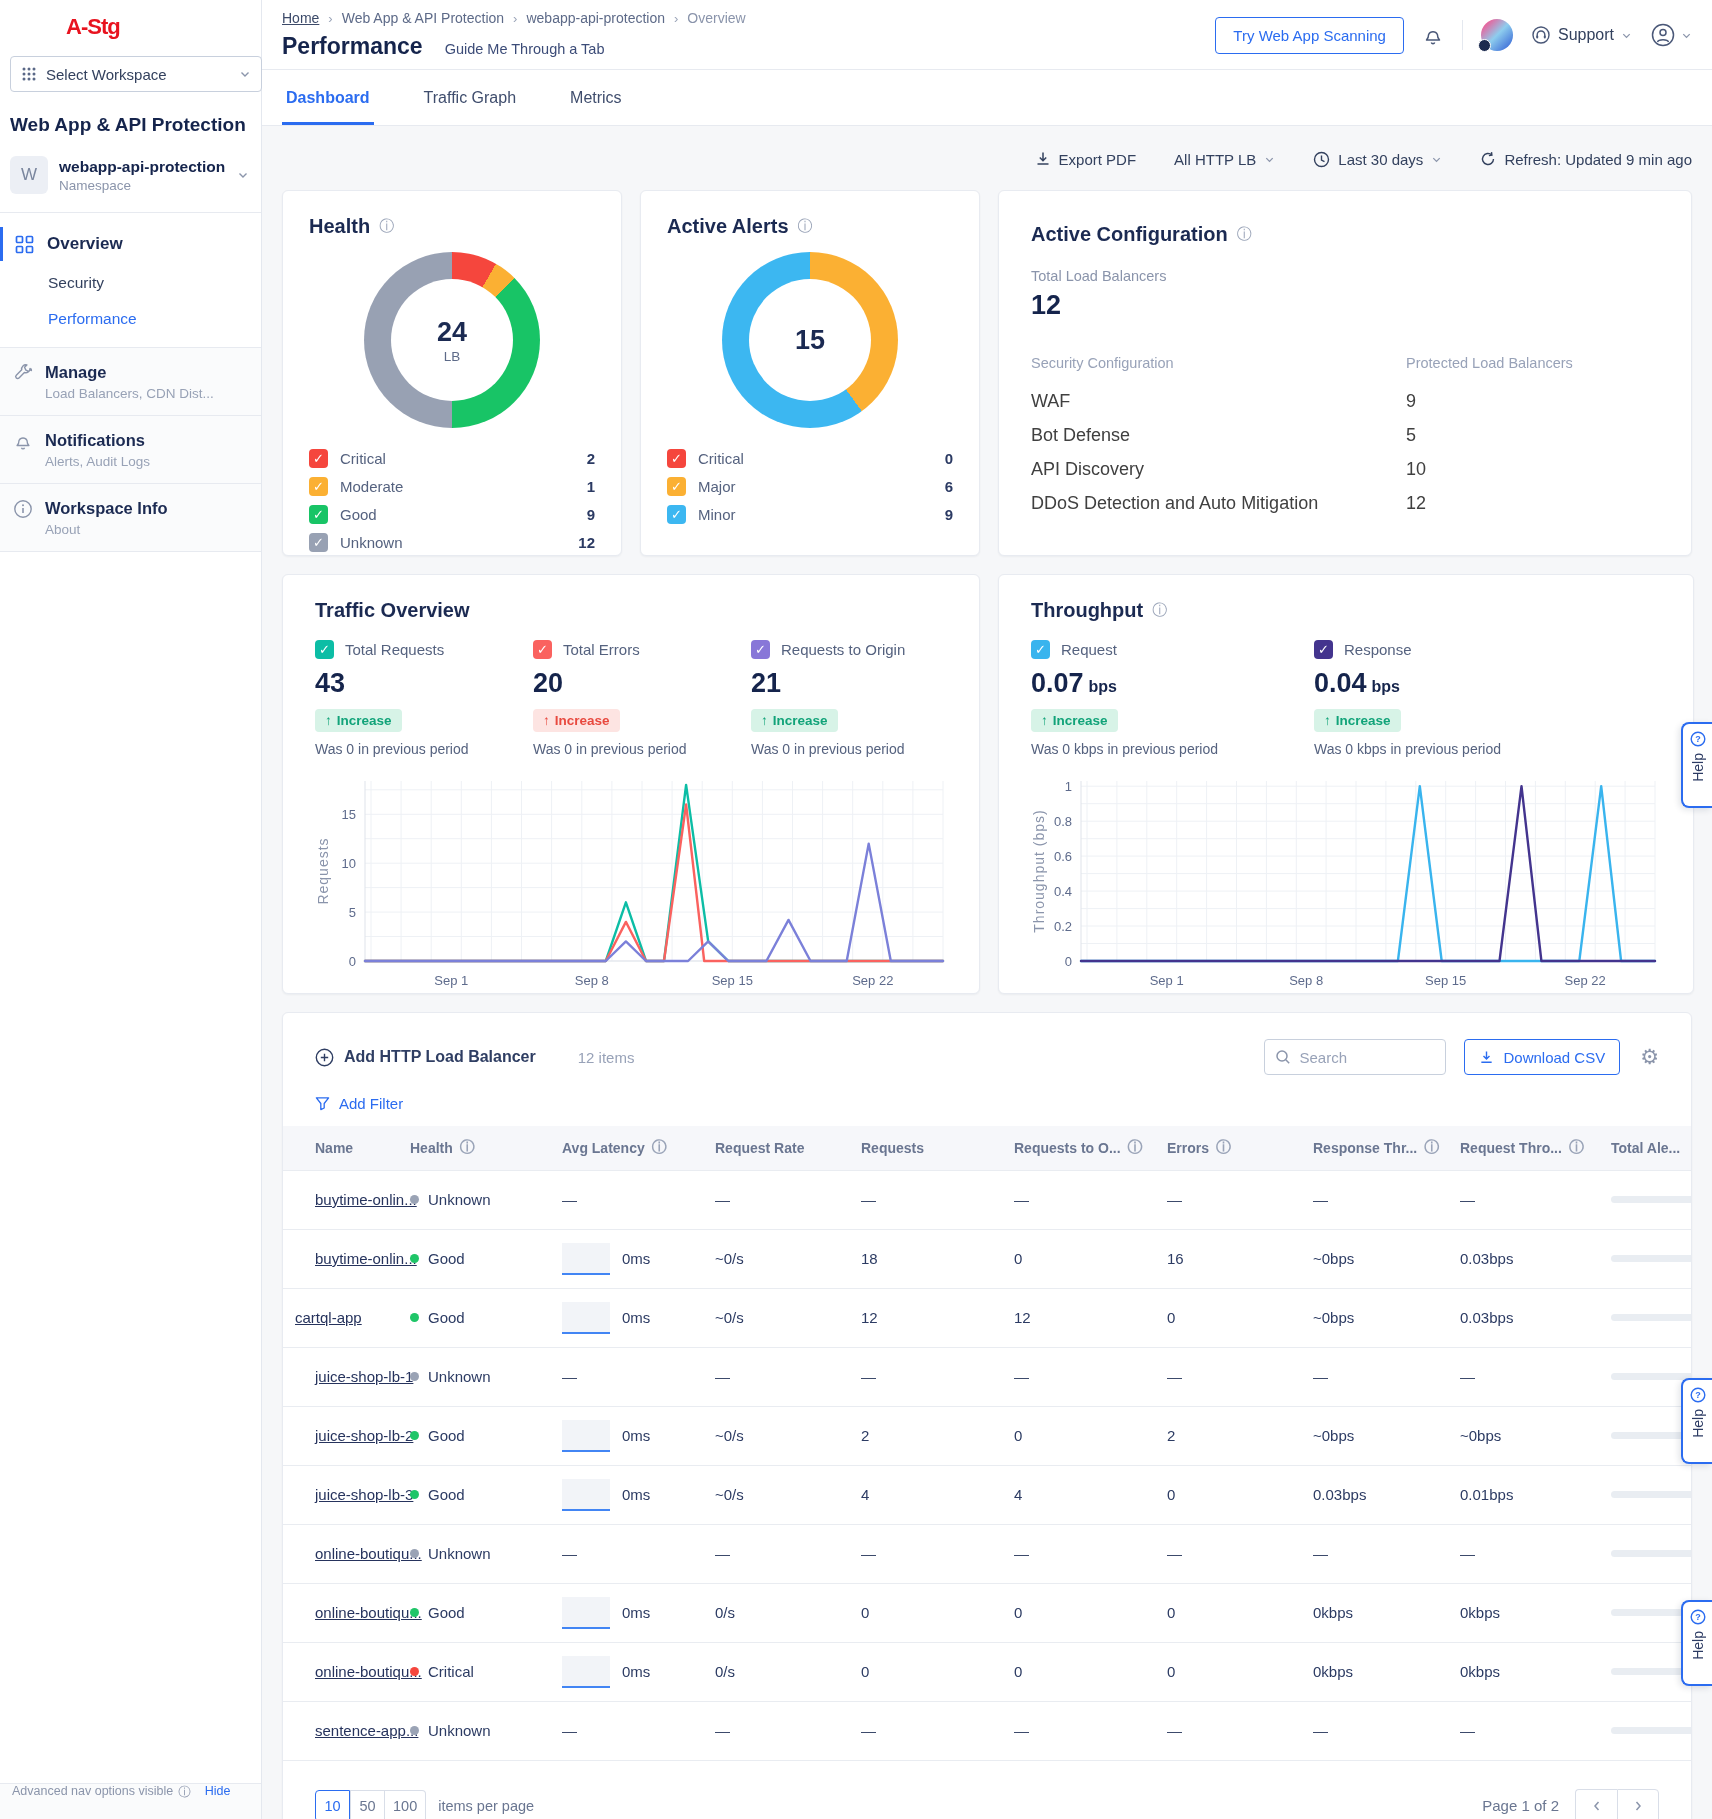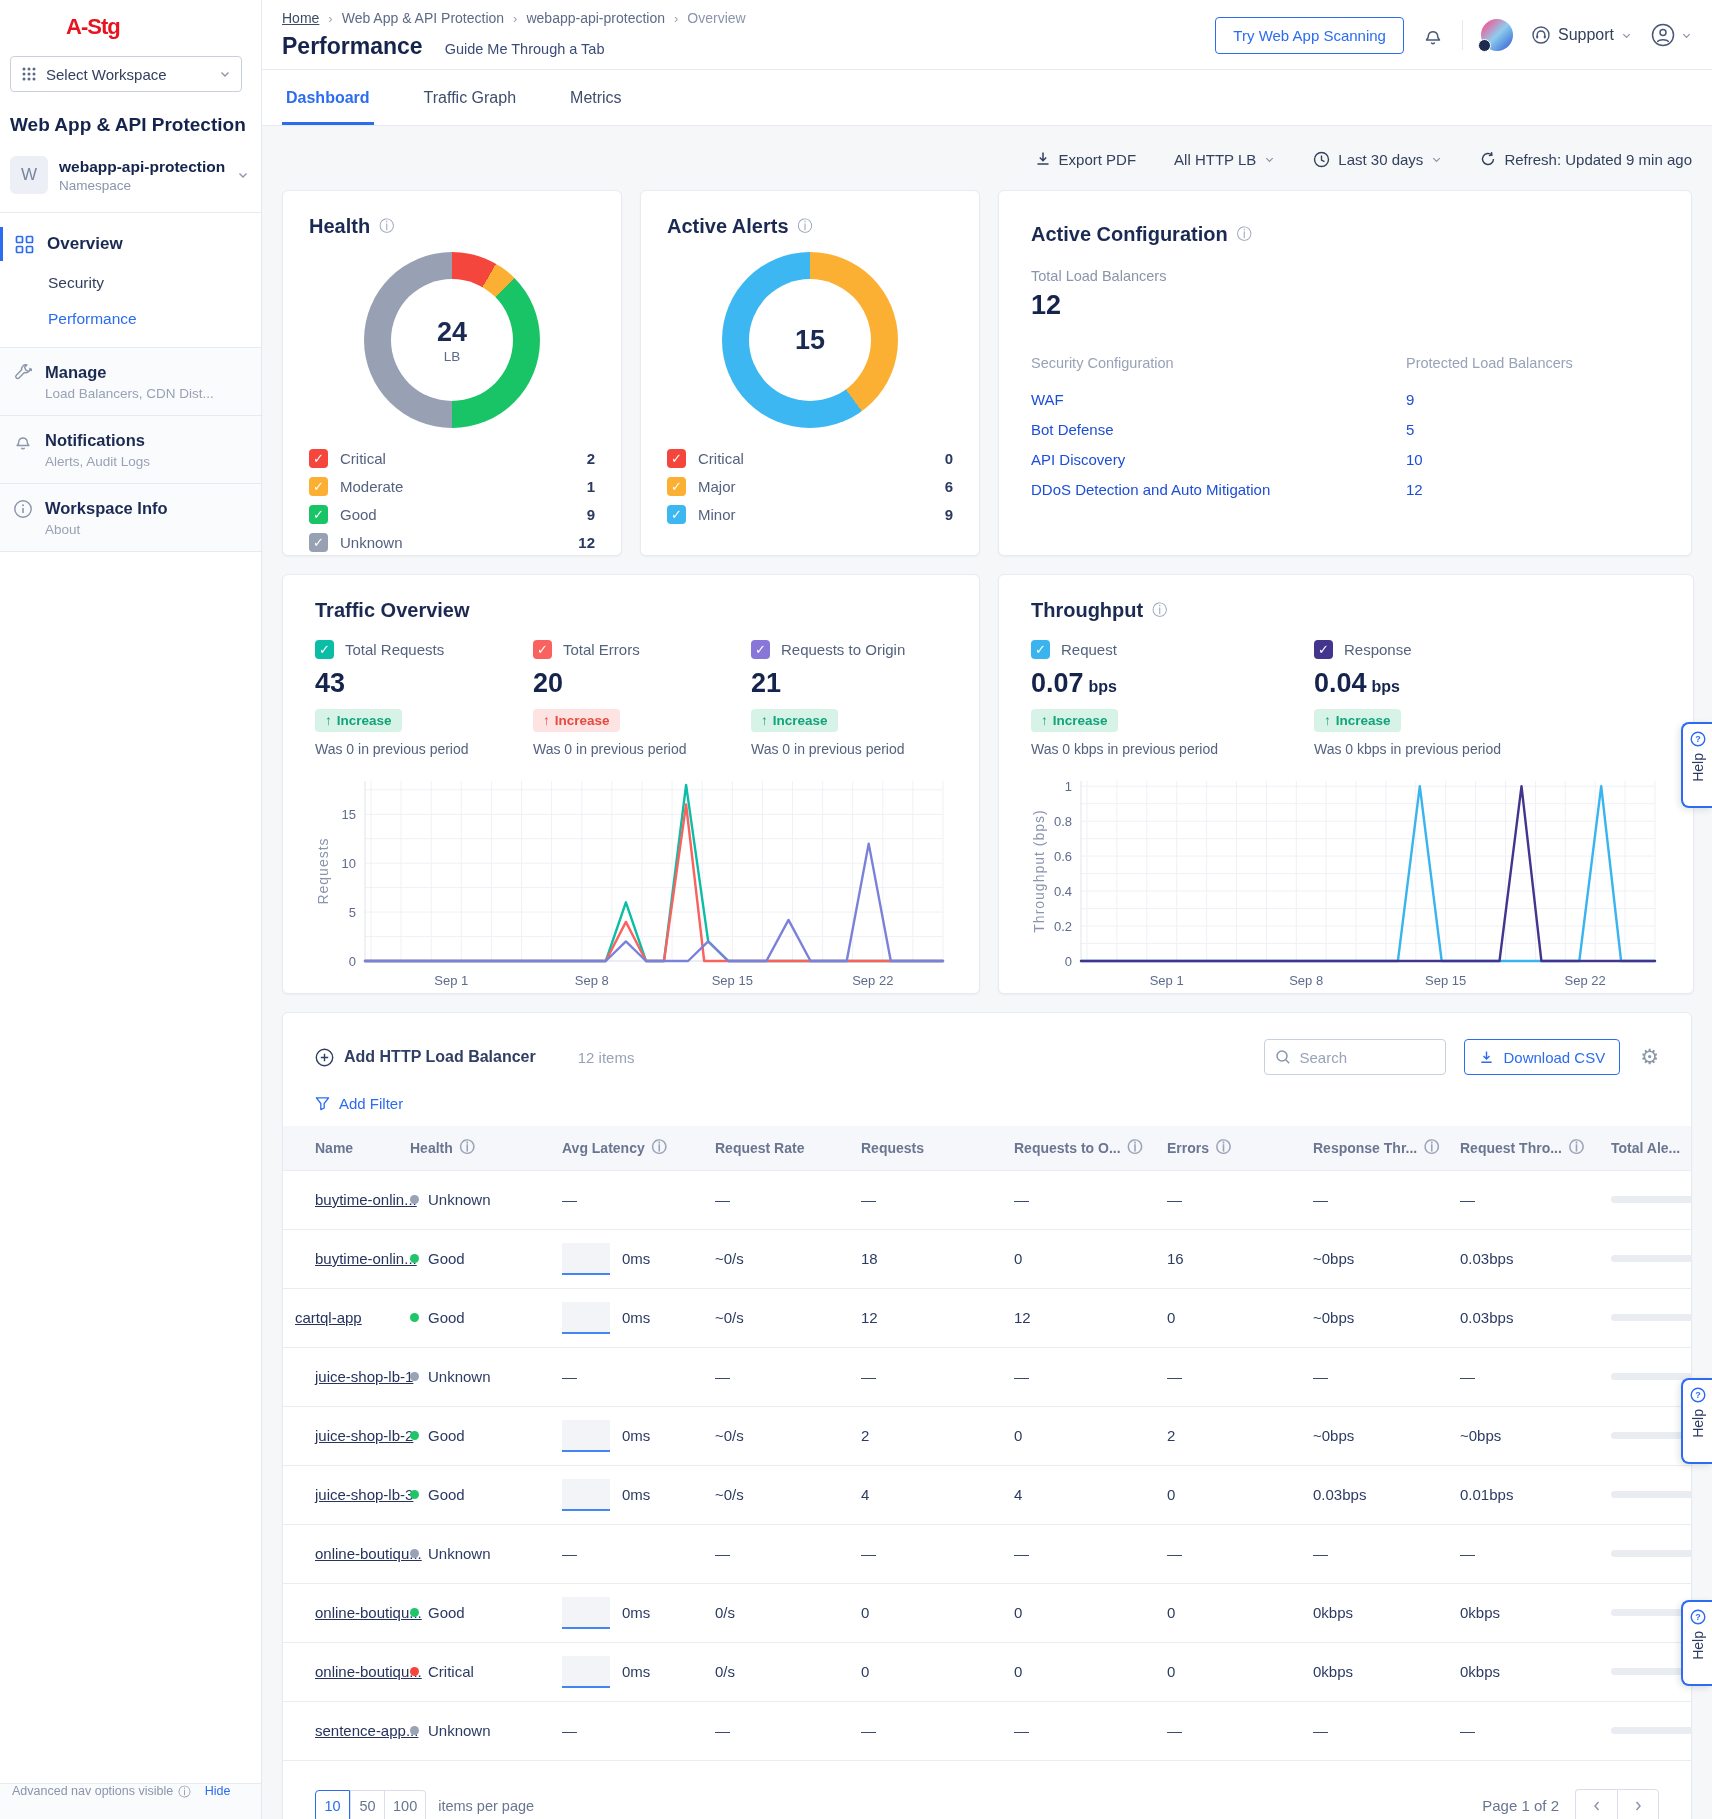--- a/index.html
+++ b/index.html
@@ -3,21 +3,21 @@
 <meta charset="utf-8">
 <style>
   * { margin:0; padding:0; box-sizing:border-box; }
   html,body { width:1712px; height:1819px; }
   body { font-family:"Liberation Sans", sans-serif; background:#f6f7f9; color:#24325b; overflow:hidden; position:relative; }
   .app { display:flex; width:100%; height:100%; }
 
   
   .sidebar { width:262px; background:#fff; border-right:1px solid #e4e8ef; position:relative; flex-shrink:0; }
   .logo { font-size:22px; font-weight:800; color:#e8131f; letter-spacing:-1px; padding:14px 0 10px 66px; }
-  .ws-select { margin:6px 10px 0; width:232px; height:36px; border:1px solid #c8d0dd; border-radius:4px; background:#fff; display:flex; align-items:center; padding:0 10px; cursor:pointer; }
+  .ws-select { margin:6px 10px 0; width:252px; height:36px; border:1px solid #c8d0dd; border-radius:4px; background:#fff; display:flex; align-items:center; padding:0 10px; cursor:pointer; }
   .ws-select .lbl { font-size:15px; color:#33415e; margin-left:9px; flex:1; text-align:left; }
   .ws-title { font-size:19px; font-weight:700; color:#15244c; padding:22px 14px 0 10px; }
   .ns-row { display:flex; align-items:center; padding:20px 12px 18px 10px; }
   .ns-avatar { width:38px; height:38px; border-radius:6px; background:#eceff5; color:#7a869e; font-size:17px; display:flex; align-items:center; justify-content:center; }
   .ns-texts { margin-left:11px; flex:1; }
   .ns-name { font-size:15.5px; font-weight:700; color:#15244c; }
   .ns-type { font-size:13.5px; color:#8b95ab; margin-top:2px; }
   .nav-block { border-top:1px solid #e7eaf0; padding:10px 0; }
   .nav-item { display:flex; align-items:center; height:42px; padding-left:15px; position:relative; cursor:pointer; }
   .nav-item.active::before { content:''; position:absolute; left:0; top:4px; bottom:4px; width:3px; background:#2b6cf0; }
@@ -78,21 +78,21 @@
   .cb { width:19px; height:19px; border-radius:4px; color:#fff; font-size:13px; display:flex; align-items:center; justify-content:center; margin-right:12px; flex-shrink:0; cursor:pointer; }
   .legend-label { flex:1; font-size:15px; color:#55627f; }
   .legend-val { font-size:15px; font-weight:700; color:#2b3a63; }
 
   .config-card { flex:1; height:366px; padding:32px 32px; }
   .cfg-total-label { font-size:14.5px; color:#8a94ab; margin-top:22px; }
   .cfg-total-val { font-size:27px; font-weight:700; color:#15244c; margin-top:6px; }
   .cfg-table { margin-top:34px; }
   .cfg-hdr, .cfg-row { display:grid; grid-template-columns:375px 1fr; }
   .cfg-hdr { font-size:14.5px; color:#98a2b8; margin-bottom:14px; }
-  .cfg-row { font-size:15px; color:#1d4ed8; padding:6px 0 7px; }
+  .cfg-row { font-size:18px; color:#404040; padding:6px 0 7px; }
 
   .chart-card { padding:24px 32px; height:420px; }
   .traffic-card { width:698px; }
   .tp-card { flex:1; }
   .stats { display:grid; margin-top:18px; }
   .traffic-card .stats { grid-template-columns:218px 218px 1fr; }
   .tp-card .stats { grid-template-columns:283px 1fr; }
   .stat .s-head { display:flex; align-items:center; }
   .stat .s-label { font-size:15px; color:#55627f; margin-left:-1px; }
   .stat .s-val { font-size:27px; font-weight:700; color:#15244c; margin-top:9px; }

